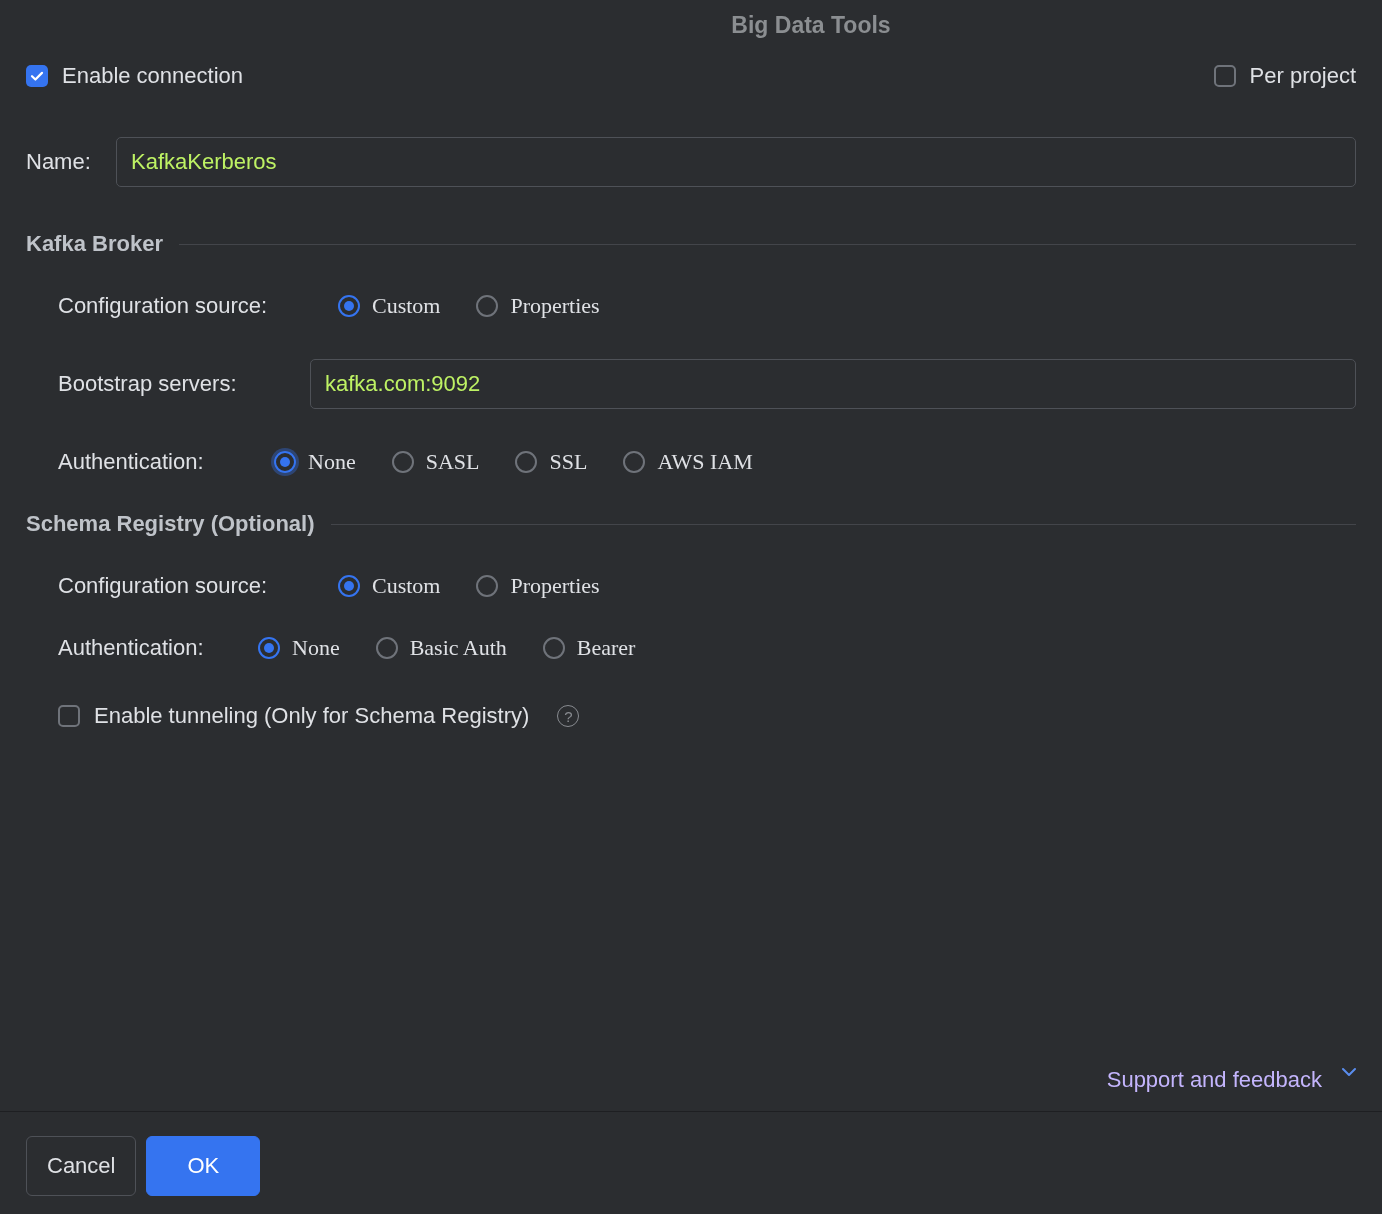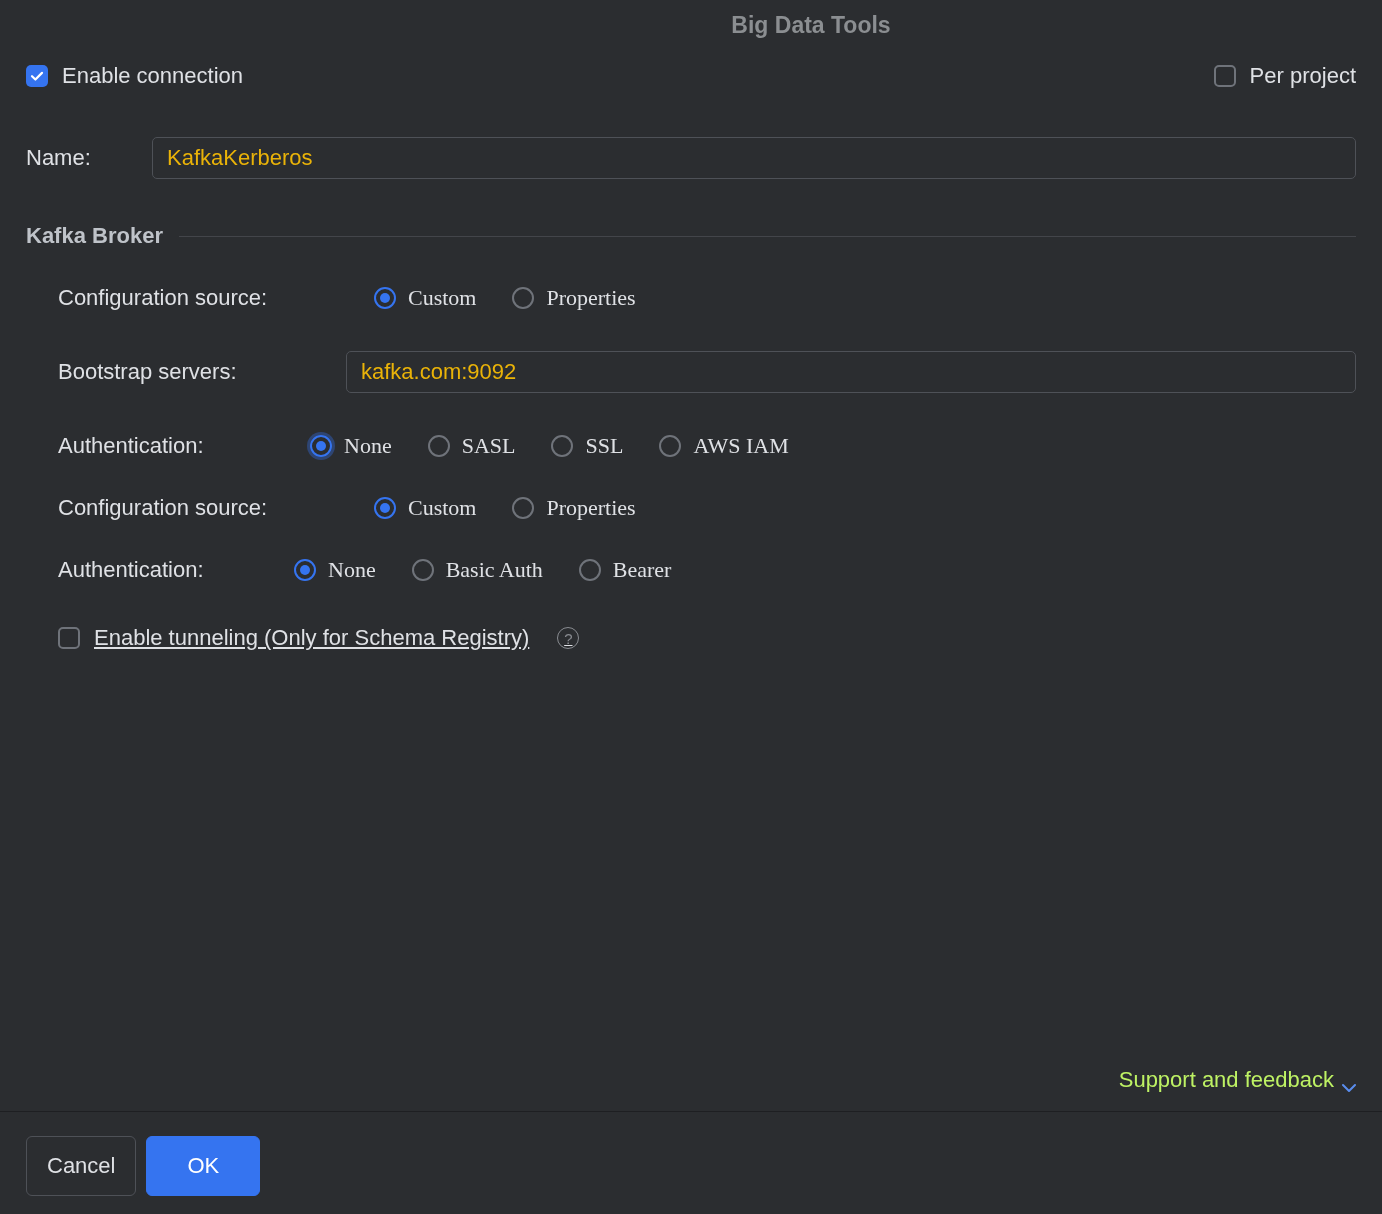--- a/index.html
+++ b/index.html
@@ -52,21 +52,20 @@
   }
   .checkbox.unchecked {
     border: 2px solid #6f737a;
     background: transparent;
   }
   .checkbox svg { display: block; }
   .form-row {
     display: flex;
     align-items: center;
     margin-bottom: 44px;
-    gap: 36px;
   }
   .form-label {
     width: 90px;
     flex-shrink: 0;
   }
   .form-label-wide {
     width: 280px;
     flex-shrink: 0;
   }
   .form-label-mid {
@@ -75,23 +74,23 @@
   }
   .form-label-auth {
     width: 216px;
     flex-shrink: 0;
   }
   .text-input {
     flex: 1;
     background: #2b2d30;
     border: 1px solid #4e5157;
     border-radius: 5px;
-    color: #eab308;
+    color: #bef264;
     font-size: 22px;
-    padding: 12px 14px;
+    padding: 24px 14px;
     height: 42px;
     outline: none;
   }
   .text-input::placeholder { color: #6f737a; }
   .section {
     margin-bottom: 36px;
   }
   .section-header {
     display: flex;
     align-items: center;
@@ -175,24 +174,24 @@
     padding: 16px 40px;
   }
   .link-row {
     margin-top: auto;
     display: flex;
     justify-content: flex-end;
     padding-bottom: 18px;
     padding-top: 40px;
   }
   .link {
-    color: #bef264;
-    display: flex;
-    align-items: flex-end;
-    gap: 8px;
+    color: #c4b5fd;
+    display: flex;
+    align-items: flex-start;
+    gap: 20px;
     cursor: pointer;
   }
   .footer-sep {
     height: 1px;
     background: #1e1f22;
     margin: 0 -26px;
   }
   .footer {
     display: flex;
     gap: 10px;
@@ -274,20 +273,24 @@
             <span class="radio"></span>
             <span>AWS IAM</span>
           </div>
         </div>
       </div>
 
     </div>
   </div>
 
   <div class="section" style="margin-bottom:20px;">
+    <div class="section-header">
+      <span class="section-title">Schema Registry (Optional)</span>
+      <span class="section-line"></span>
+    </div>
 
     <div class="indent">
 
 
       <div class="form-row" style="margin-bottom:36px;">
         <div class="form-label-wide">Configuration source:</div>
         <div class="radio-group">
           <div class="radio-item">
             <span class="radio selected"></span>
             <span>Custom</span>
@@ -310,21 +313,21 @@
             <span class="radio"></span>
             <span>Basic Auth</span>
           </div>
           <div class="radio-item">
             <span class="radio"></span>
             <span>Bearer</span>
           </div>
         </div>
       </div>
 
-      <div class="checkbox-row" style="margin-bottom:30px;text-decoration:underline;">
+      <div class="checkbox-row" style="margin-bottom:30px;">
         <span class="checkbox unchecked"></span>
         <span>Enable tunneling (Only for Schema Registry)</span>
         <span class="help-icon">?</span>
       </div>
 
     </div>
   </div>
 
 
   <div class="link-row">

